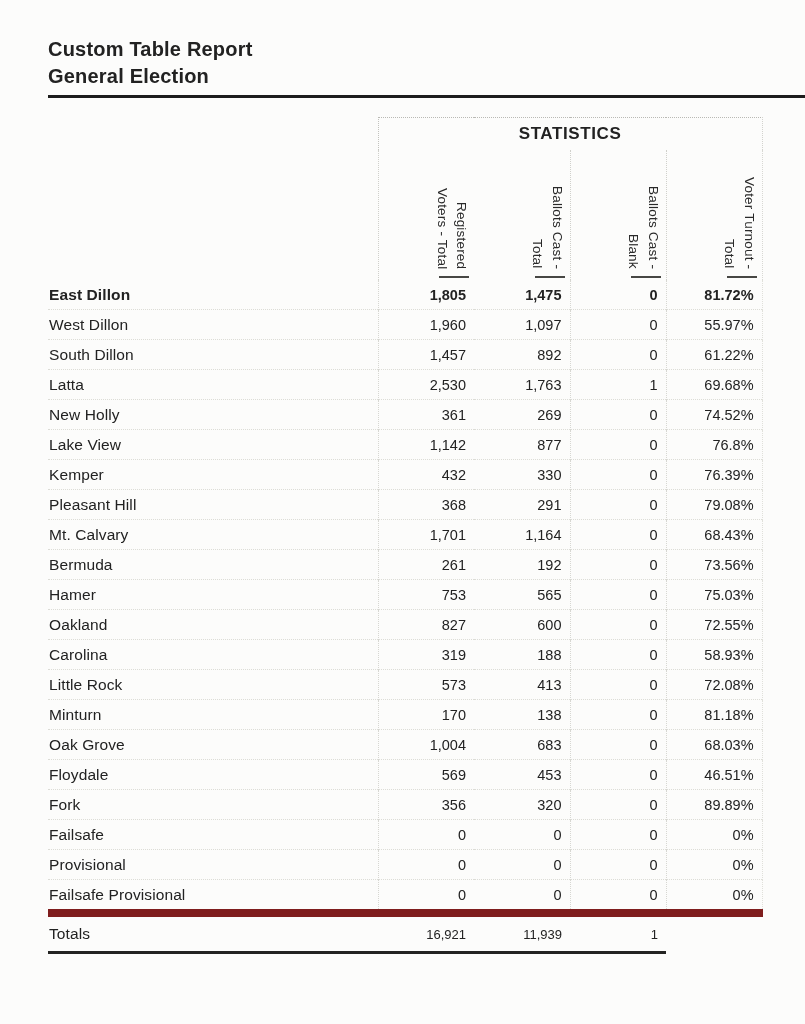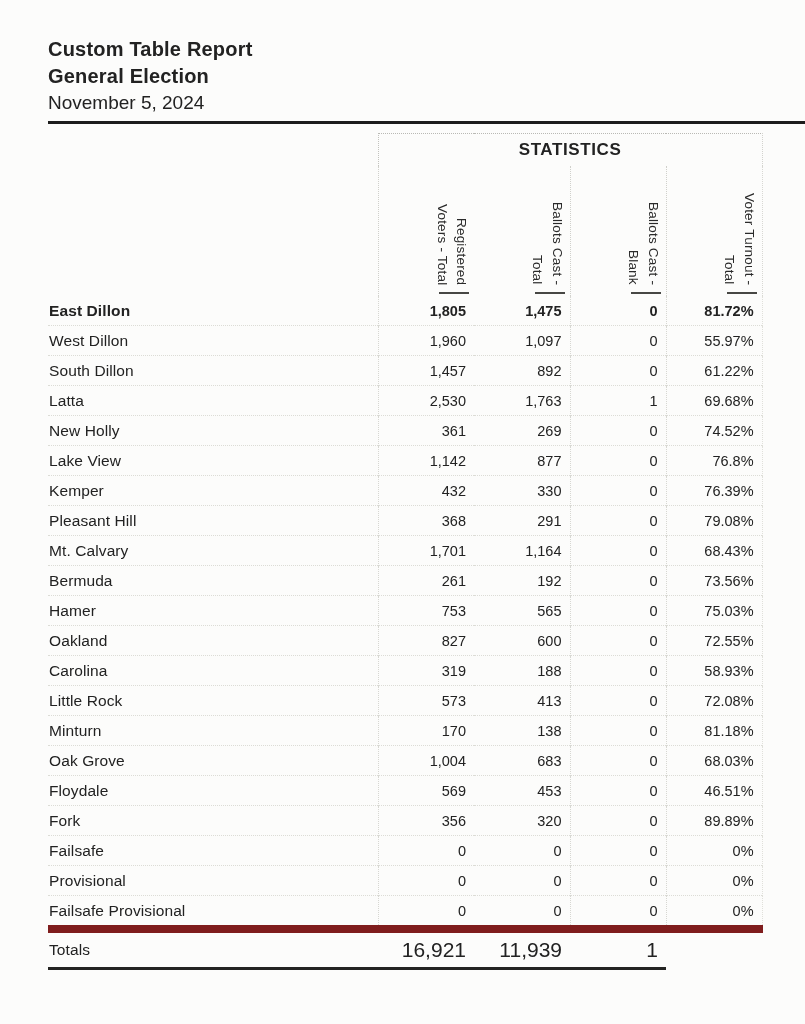--- a/index.html
+++ b/index.html
@@ -12,21 +12,21 @@
     overflow:hidden;
   }
   .page{box-sizing:border-box;width:805px;height:1024px;padding:36px 43px 0 48px;position:relative;}
 
   
   .title-line{font-size:20px;font-weight:700;line-height:27px;letter-spacing:.2px;}
   .date-line{font-size:19px;font-weight:400;line-height:26px;}
   .title-rule{height:3px;background:#1d1d1d;margin:5px -43px 0 0;}
 
   
-  table{border-collapse:collapse;table-layout:fixed;margin-top:9px;width:714px;}
+  table{border-collapse:collapse;table-layout:fixed;margin-top:19px;width:714px;}
   col.c-name{width:330px;}
   col.c-num{width:96px;}
 
   th,td{padding:0;font-weight:400;}
 
   
   th.stats{
     font-size:17px;font-weight:700;letter-spacing:.6px;text-align:center;
     height:32px;vertical-align:middle;
     border-top:1px dotted #b9b9b4;
@@ -65,31 +65,30 @@
   td.num{text-align:right;padding-right:8px;font-size:14.5px;}
   td.bl{border-left:1px dotted #d7d7d2;}
   td.br{border-right:1px dotted #e0e0da;}
 
   
   tfoot td{
     height:34px;font-weight:400;font-size:15.5px;vertical-align:middle;
     border-top:8px solid #7f1d1d;
   }
   tfoot td.name{padding-left:1px;}
-  tfoot td.num{text-align:right;padding-right:8px;font-size:21px;}
+  tfoot td.num{text-align:right;padding-right:8px;font-size:13px;}
   tfoot td.bb{border-bottom:3px solid #242422;}
 </style>
 </head>
 <body>
 
 <div class="page">
 
   <div class="title-line">Custom Table Report</div>
   <div class="title-line">General Election</div>
-  <div class="date-line">November 5, 2024</div>
   <div class="title-rule"></div>
 
   <table>
     <colgroup>
       <col class="c-name">
         <col class="c-num">
         <col class="c-num">
         <col class="c-num">
         <col class="c-num">
     </colgroup>

